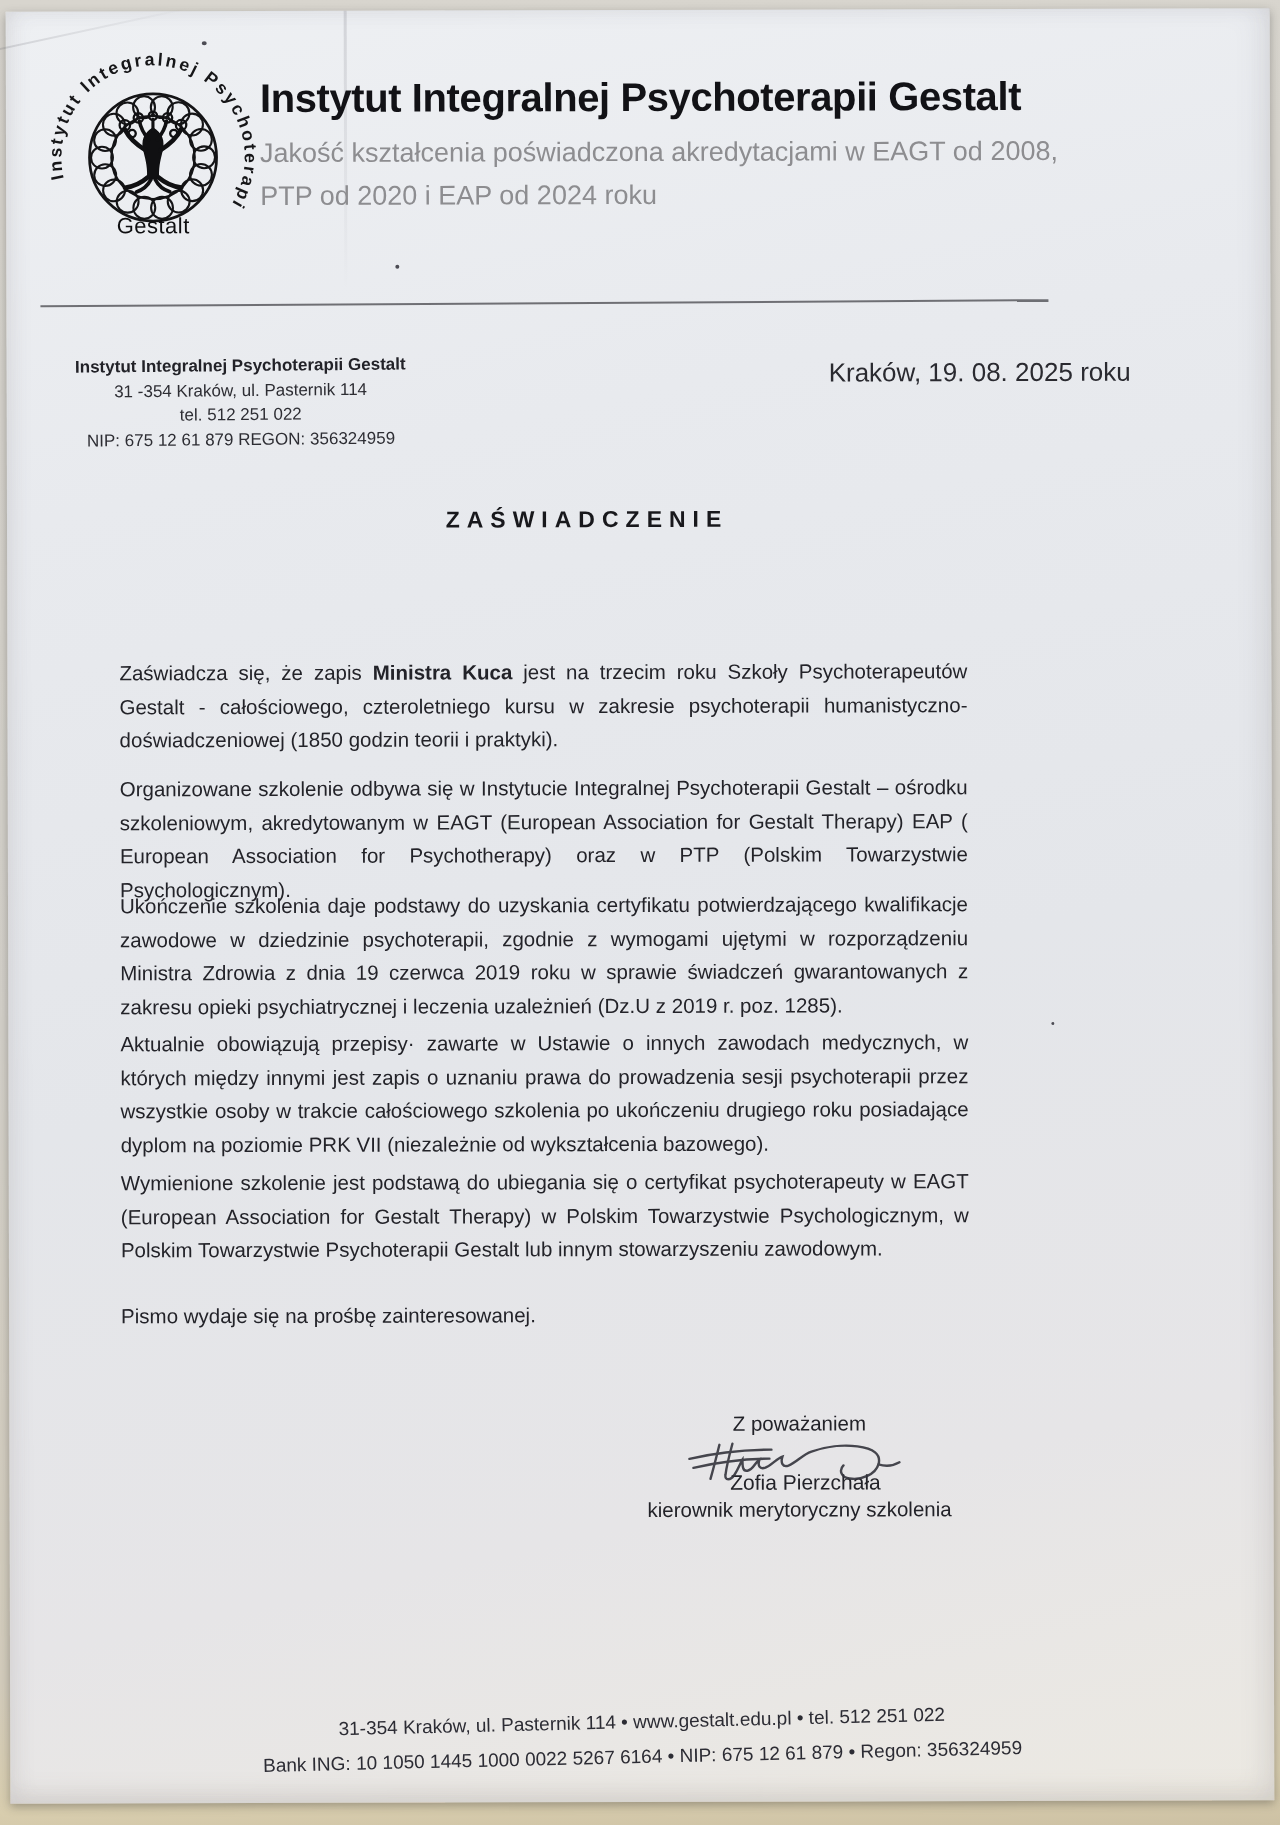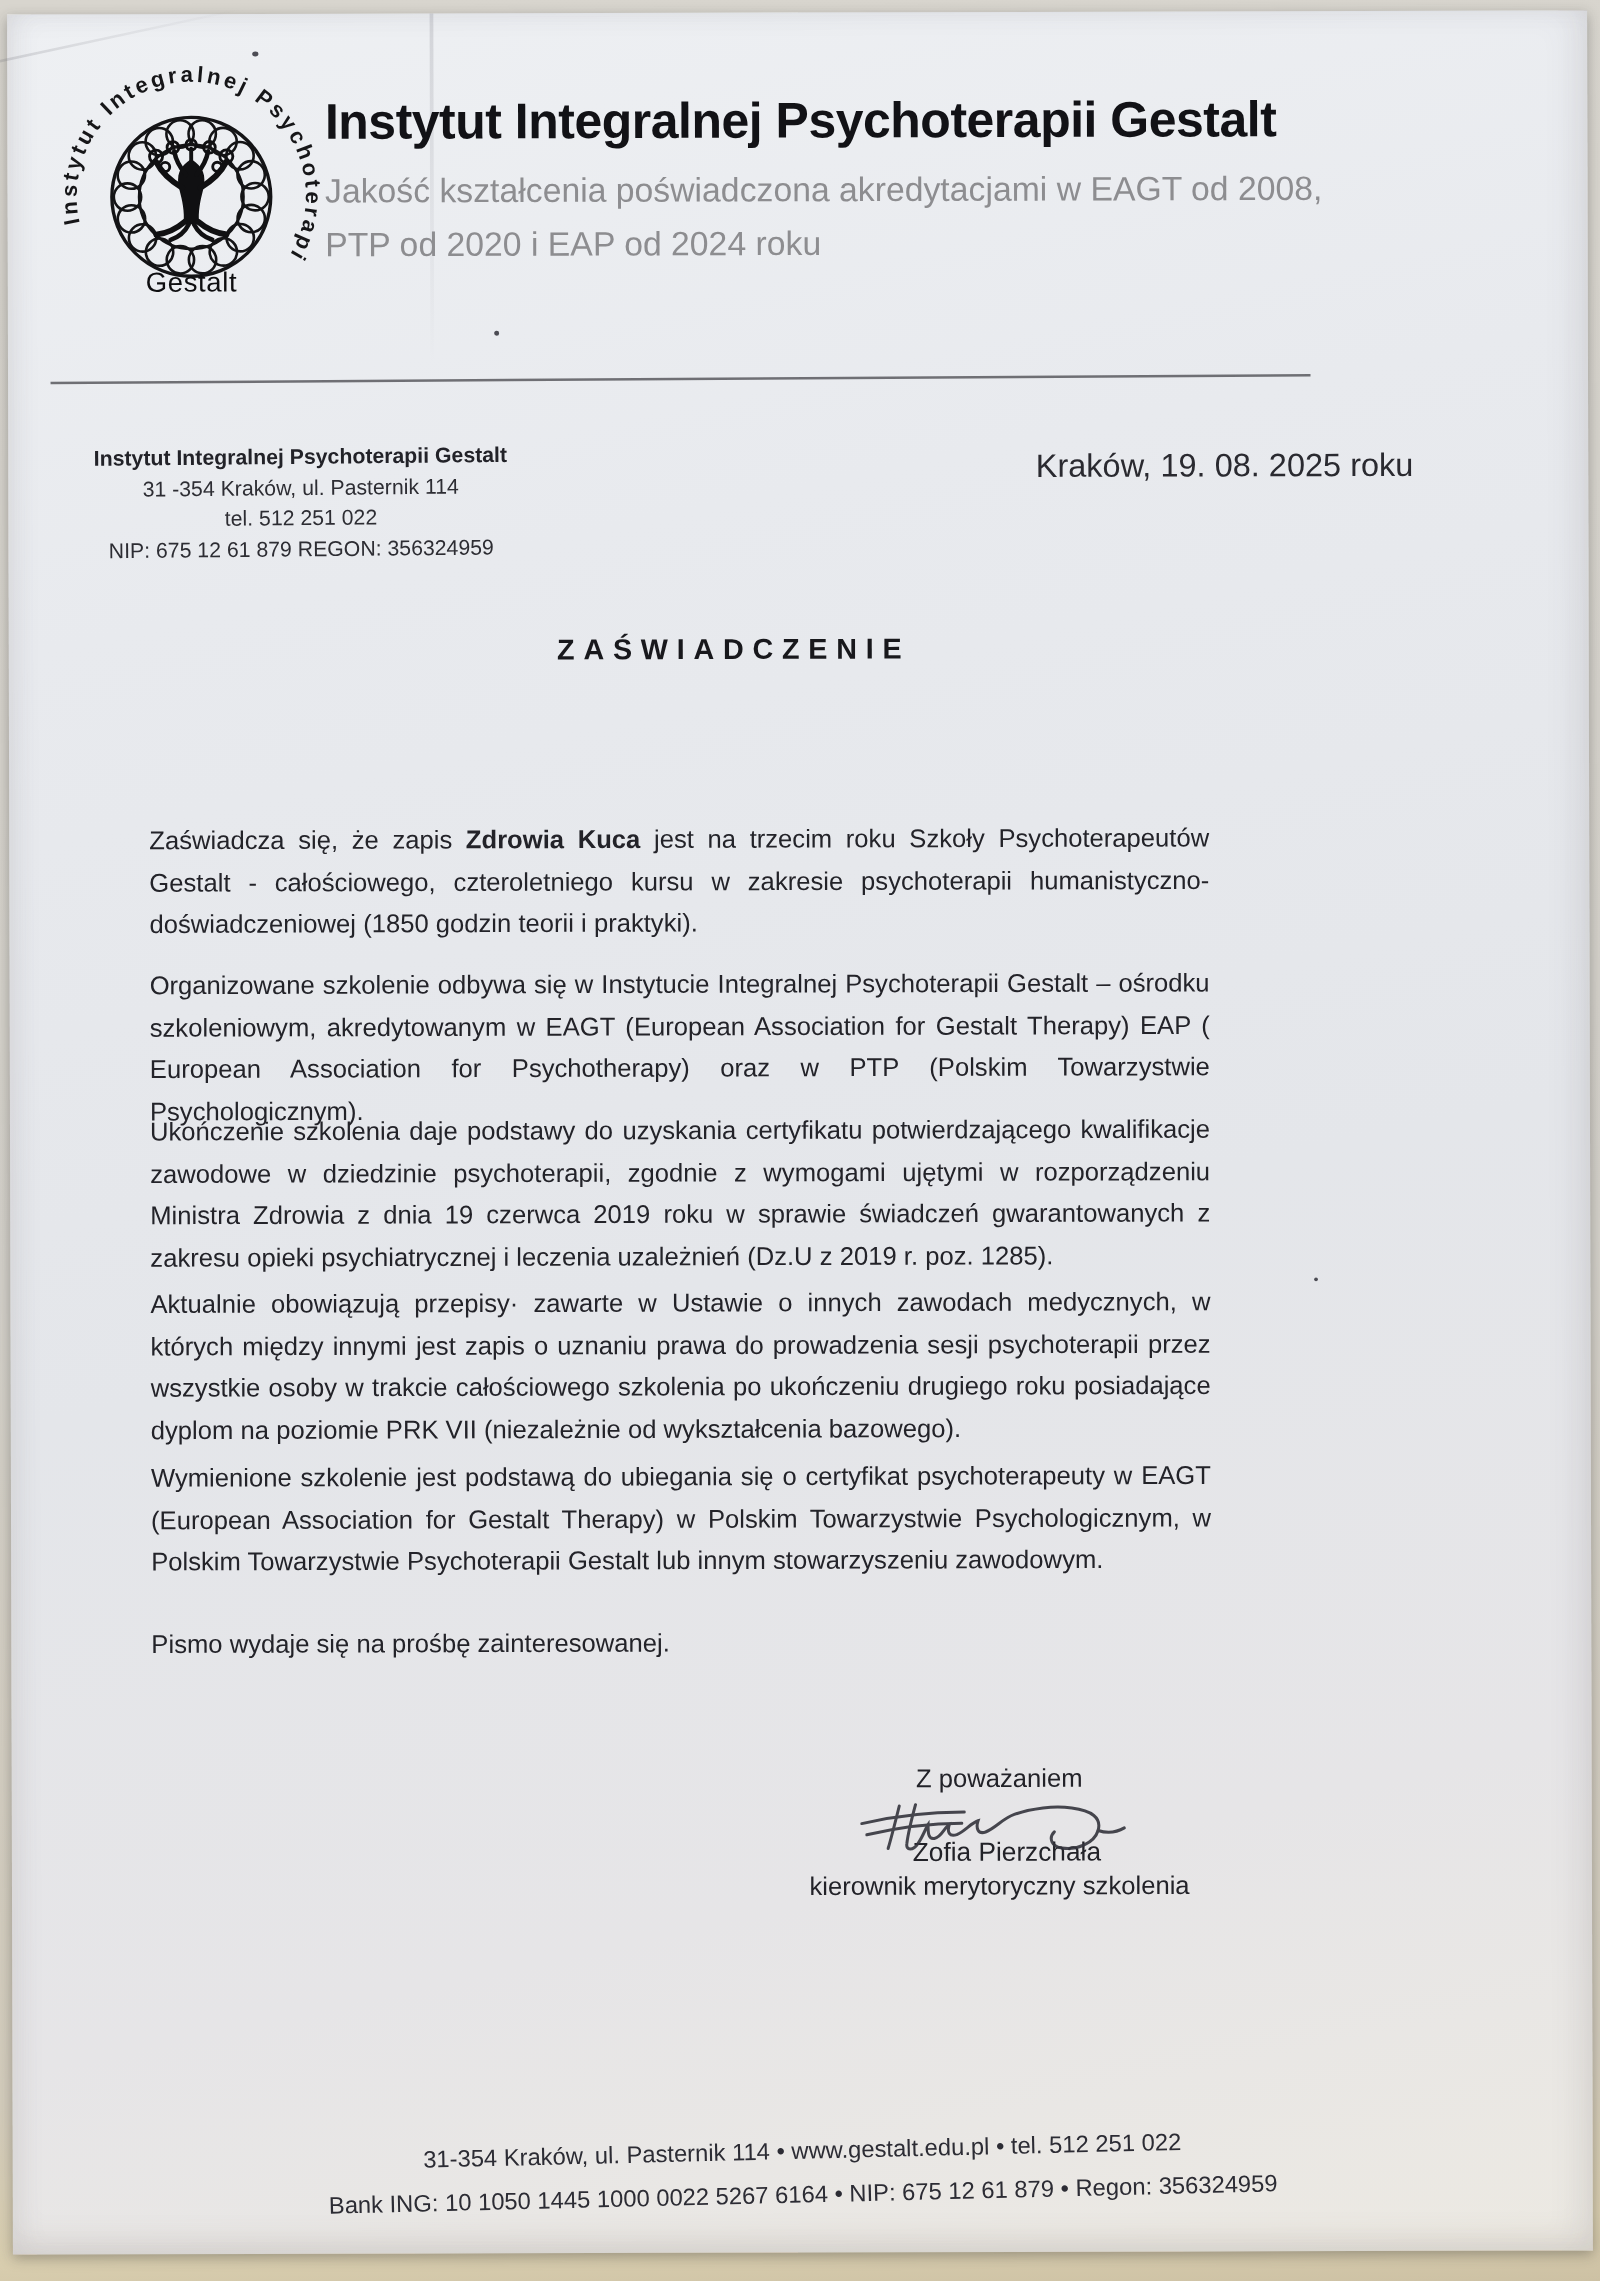--- a/index.html
+++ b/index.html
@@ -174,21 +174,21 @@
     <div class="addr">
       <div class="addr-name">Instytut Integralnej Psychoterapii Gestalt</div>
       <div>31 -354 Kraków, ul. Pasternik 114</div>
       <div>tel. 512 251 022</div>
       <div>NIP: 675 12 61 879   REGON: 356324959</div>
     </div>
     <div class="date">Kraków, 19. 08. 2025 roku</div>
 
     <h2 class="doc-title">ZAŚWIADCZENIE</h2>
 
-    <p class="body p1"><span>Zaświadcza się, że zapis </span><b>Zdrowia Kuca</b><span> jest na trzecim roku Szkoły Psychoterapeutów  Gestalt - całościowego, czteroletniego kursu  w zakresie psychoterapii humanistyczno-doświadczeniowej  (1850 godzin teorii i praktyki).</span></p>
+    <p class="body p1"><span>Zaświadcza się, że zapis </span><b>Ministra Kuca</b><span> jest na trzecim roku Szkoły Psychoterapeutów  Gestalt - całościowego, czteroletniego kursu  w zakresie psychoterapii humanistyczno-doświadczeniowej  (1850 godzin teorii i praktyki).</span></p>
     <p class="body p2">Organizowane szkolenie odbywa się w Instytucie Integralnej Psychoterapii Gestalt – ośrodku szkoleniowym, akredytowanym w EAGT (European Association for Gestalt Therapy) EAP ( European Association for Psychotherapy) oraz w PTP (Polskim Towarzystwie Psychologicznym).</p>
     <p class="body p3">Ukończenie szkolenia daje podstawy do uzyskania certyfikatu potwierdzającego kwalifikacje zawodowe w dziedzinie psychoterapii, zgodnie z wymogami ujętymi w rozporządzeniu Ministra Zdrowia z dnia 19 czerwca 2019 roku w sprawie świadczeń gwarantowanych z zakresu opieki psychiatrycznej i leczenia uzależnień (Dz.U z 2019 r. poz. 1285).</p>
     <p class="body p4">Aktualnie obowiązują przepisy· zawarte w Ustawie o innych zawodach medycznych, w których między innymi jest zapis o uznaniu prawa do prowadzenia sesji psychoterapii przez wszystkie osoby w trakcie całościowego szkolenia po ukończeniu drugiego roku posiadające dyplom na poziomie PRK VII (niezależnie od wykształcenia bazowego).</p>
     <p class="body p5">Wymienione szkolenie jest podstawą do ubiegania się o certyfikat psychoterapeuty w EAGT (European Association for Gestalt Therapy) w Polskim Towarzystwie Psychologicznym, w Polskim Towarzystwie Psychoterapii Gestalt lub innym stowarzyszeniu zawodowym.</p>
     <p class="body p6">Pismo wydaje się na prośbę zainteresowanej.</p>
 
     <div class="closing">
       <div>Z poważaniem</div>
       <div class="sig-wrap">
         <svg width="230" height="52" viewBox="0 0 230 52" aria-hidden="true">

